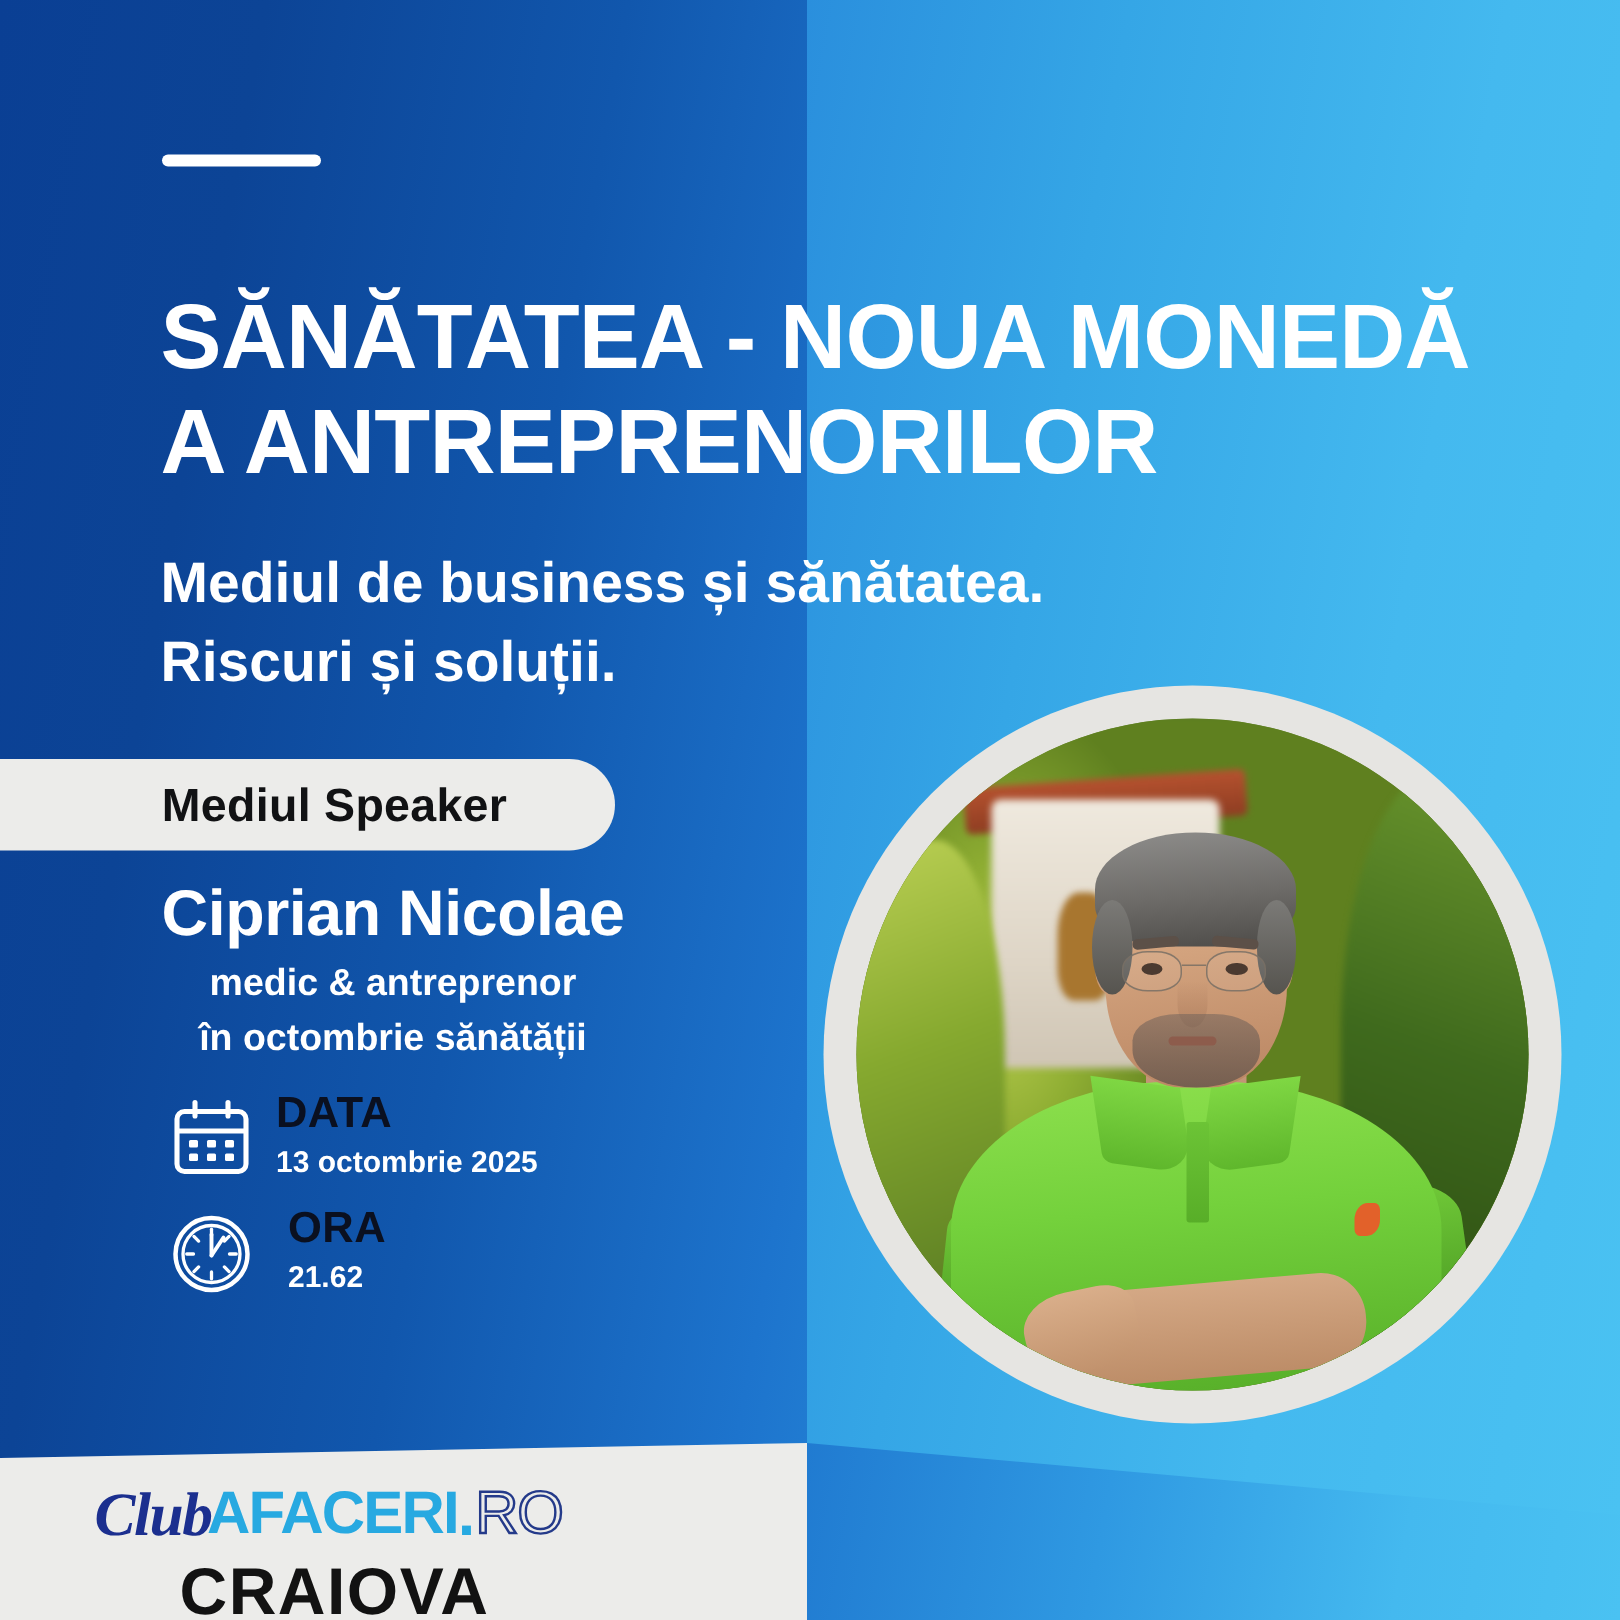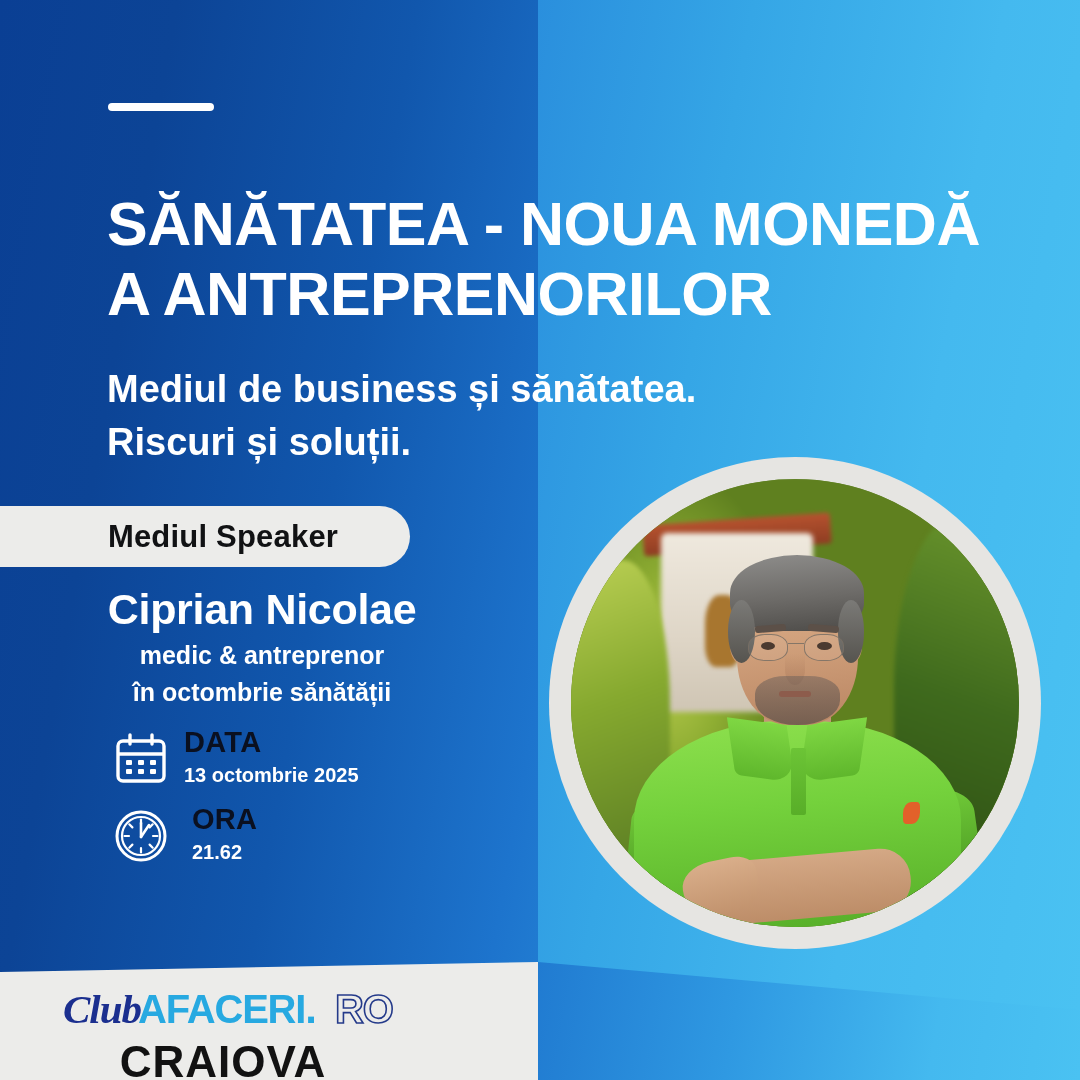--- a/index.html
+++ b/index.html
@@ -318,25 +318,24 @@
     font-style:italic; font-weight:bold;
     font-size:41px; color:#1b2f8f;
     letter-spacing:-1px;
   }
   .logo-afaceri {
     font-size:40px; font-weight:bold; color:#27a9e1;
     letter-spacing:-1.2px; margin-left:-3px;
   }
   .logo-dot { font-size:42px; font-weight:bold; color:#27a9e1; }
   .logo-ro {
-    font-size:40px; font-weight:bold;
+    font-size:40px; font-weight:normal;
     color:transparent;
     -webkit-text-stroke:1.6px #243a8a;
     letter-spacing:-1px;
-    margin-left:18px;
   }
   .logo-city {
     text-align:center; width:320px;
     font-size:44px; font-weight:bold; color:#121212;
     letter-spacing:1px; margin-top:7px;
   }
 </style>
 </head>
 <body>
 

